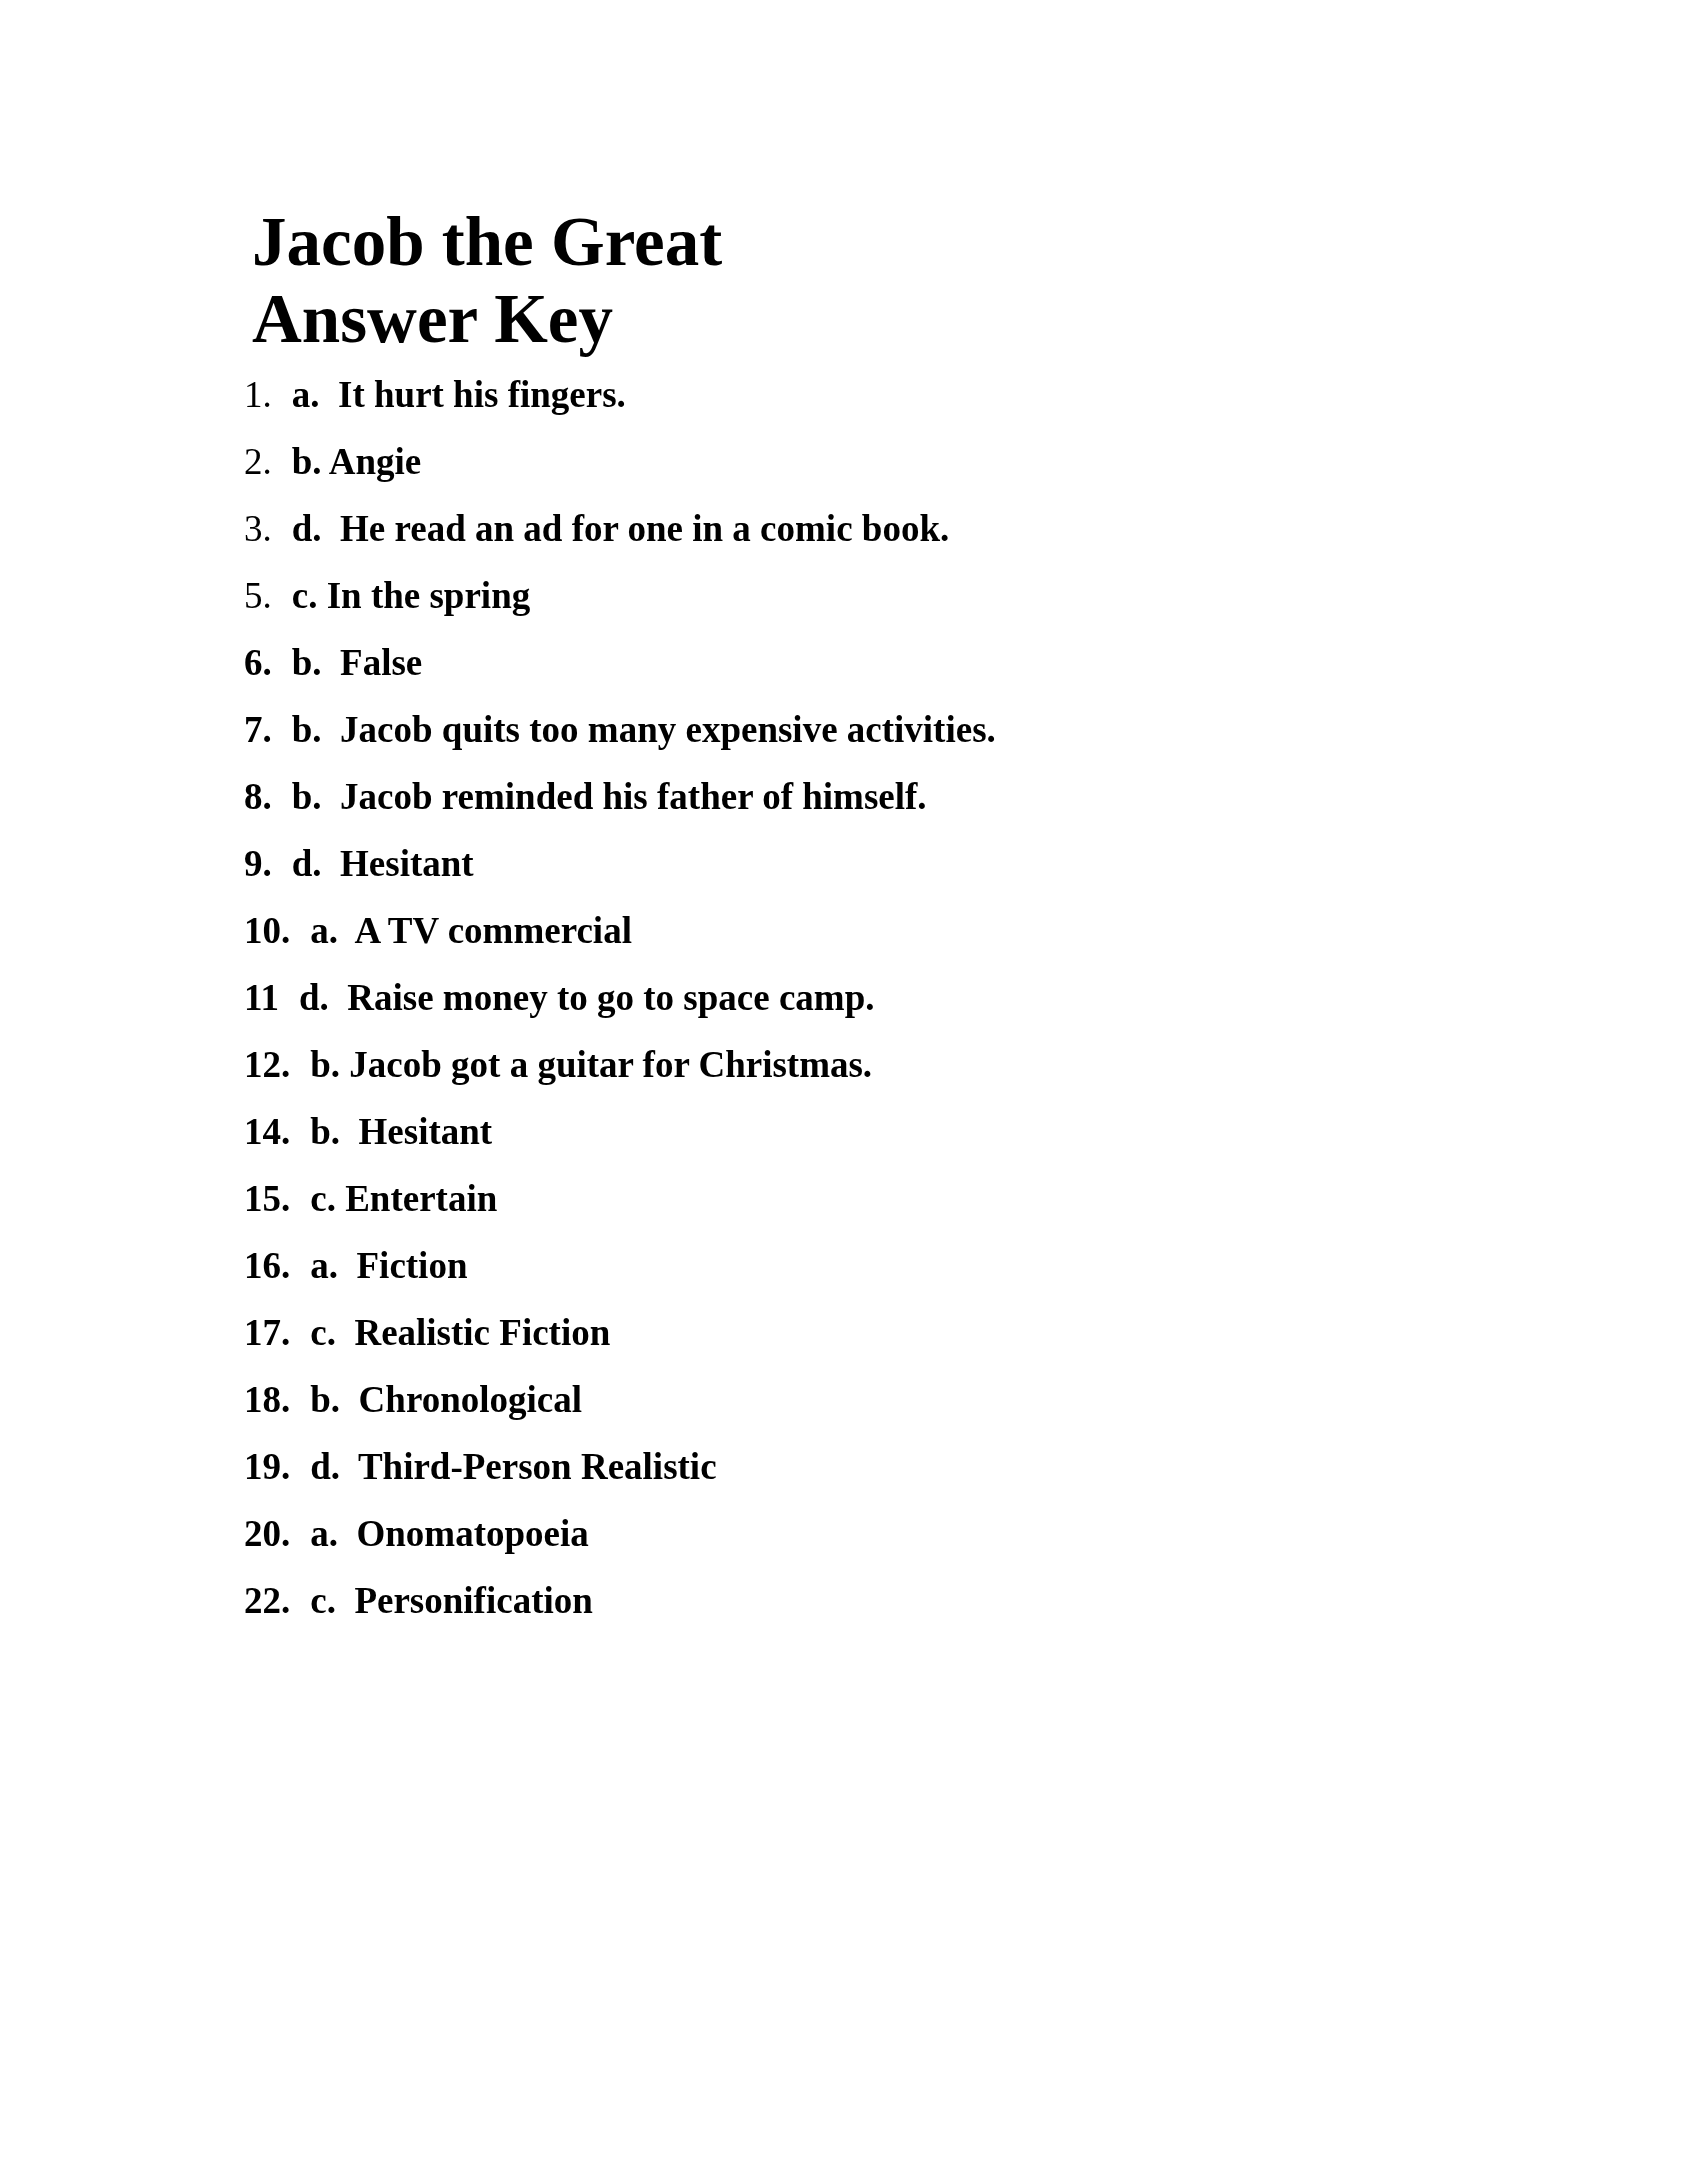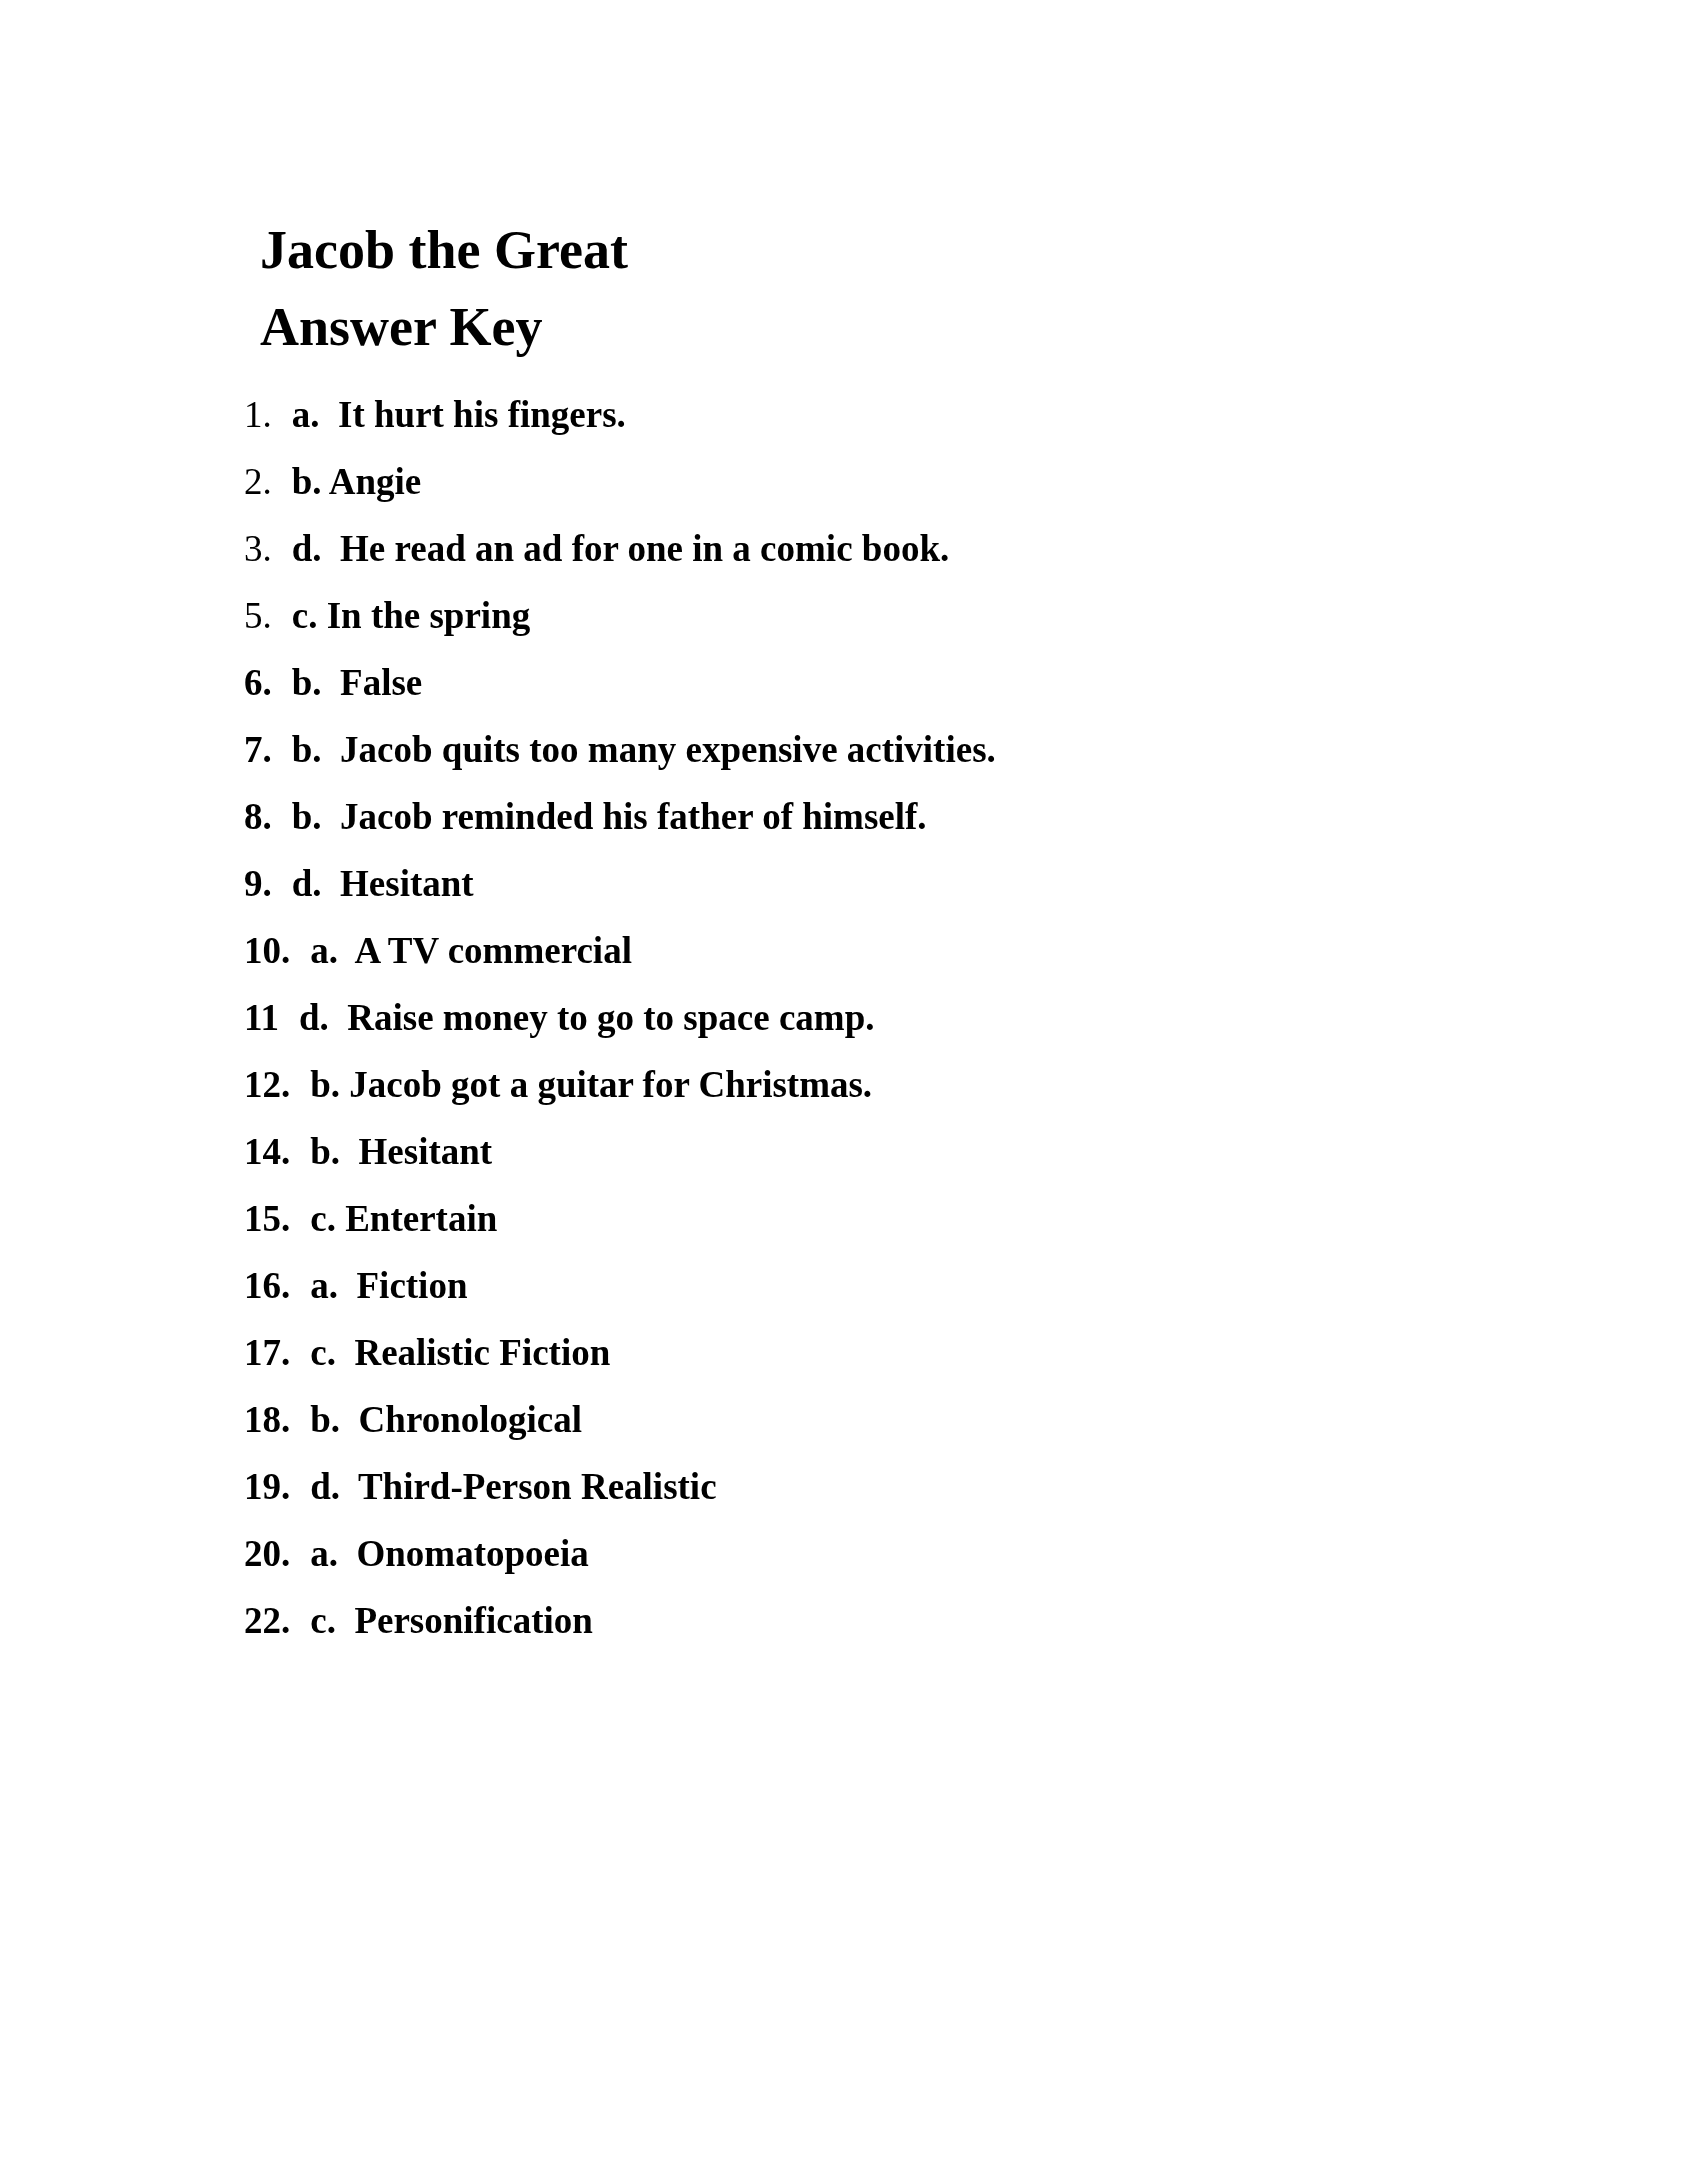--- a/index.html
+++ b/index.html
@@ -13,31 +13,31 @@
     height: 2178px;
     background: #ffffff;
     color: #000000;
     font-family: "Liberation Serif", serif;
     overflow: hidden;
   }
   .title-block {
     position: absolute;
     left: 244px;
     top: 196px;
-    margin: 16px;
+    margin: 8px;
     font-weight: 700;
-    font-size: 54px;
+    font-size: 69px;
     line-height: 77px;
     letter-spacing: 0px;
   }
   .title-block span { display: block; }
   .answers {
     position: absolute;
     left: 244px;
-    top: 396px;
+    top: 376px;
     margin: 0;
     padding: 0;
     list-style: none;
   }
   .answer-item {
     height: 67px;
     font-size: 37px;
     line-height: 38px;
     white-space: pre; 
   }

